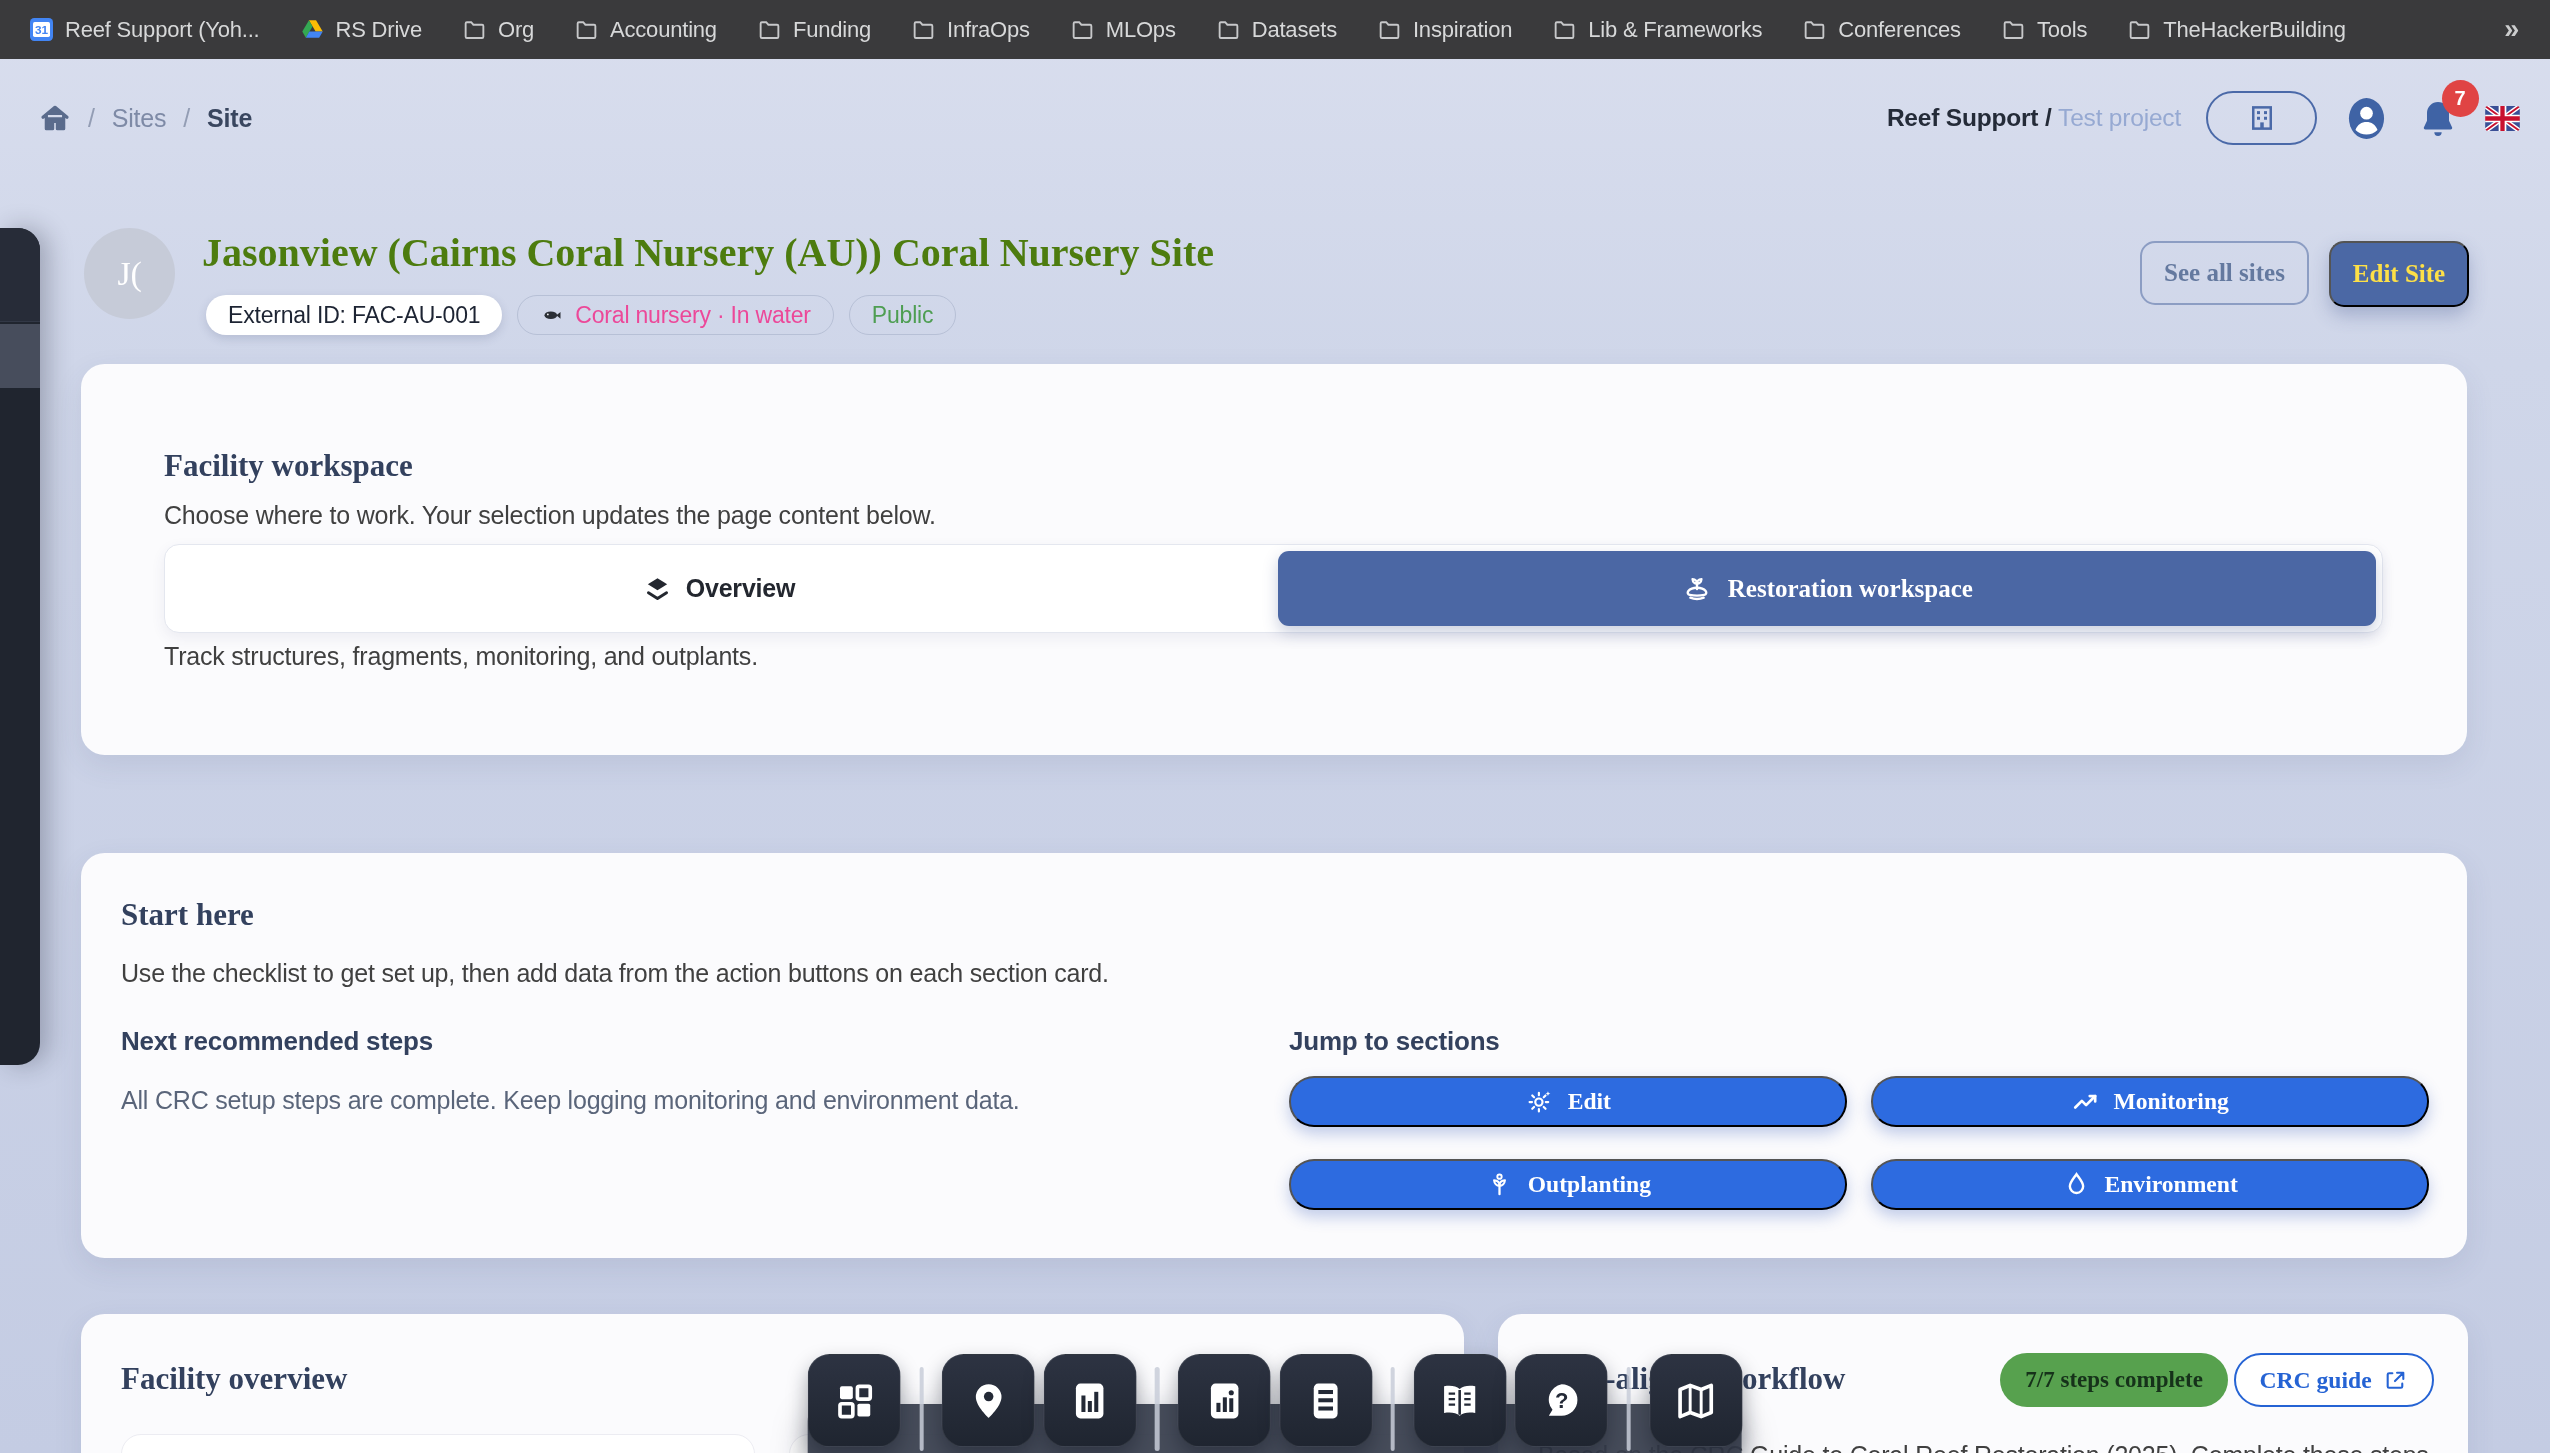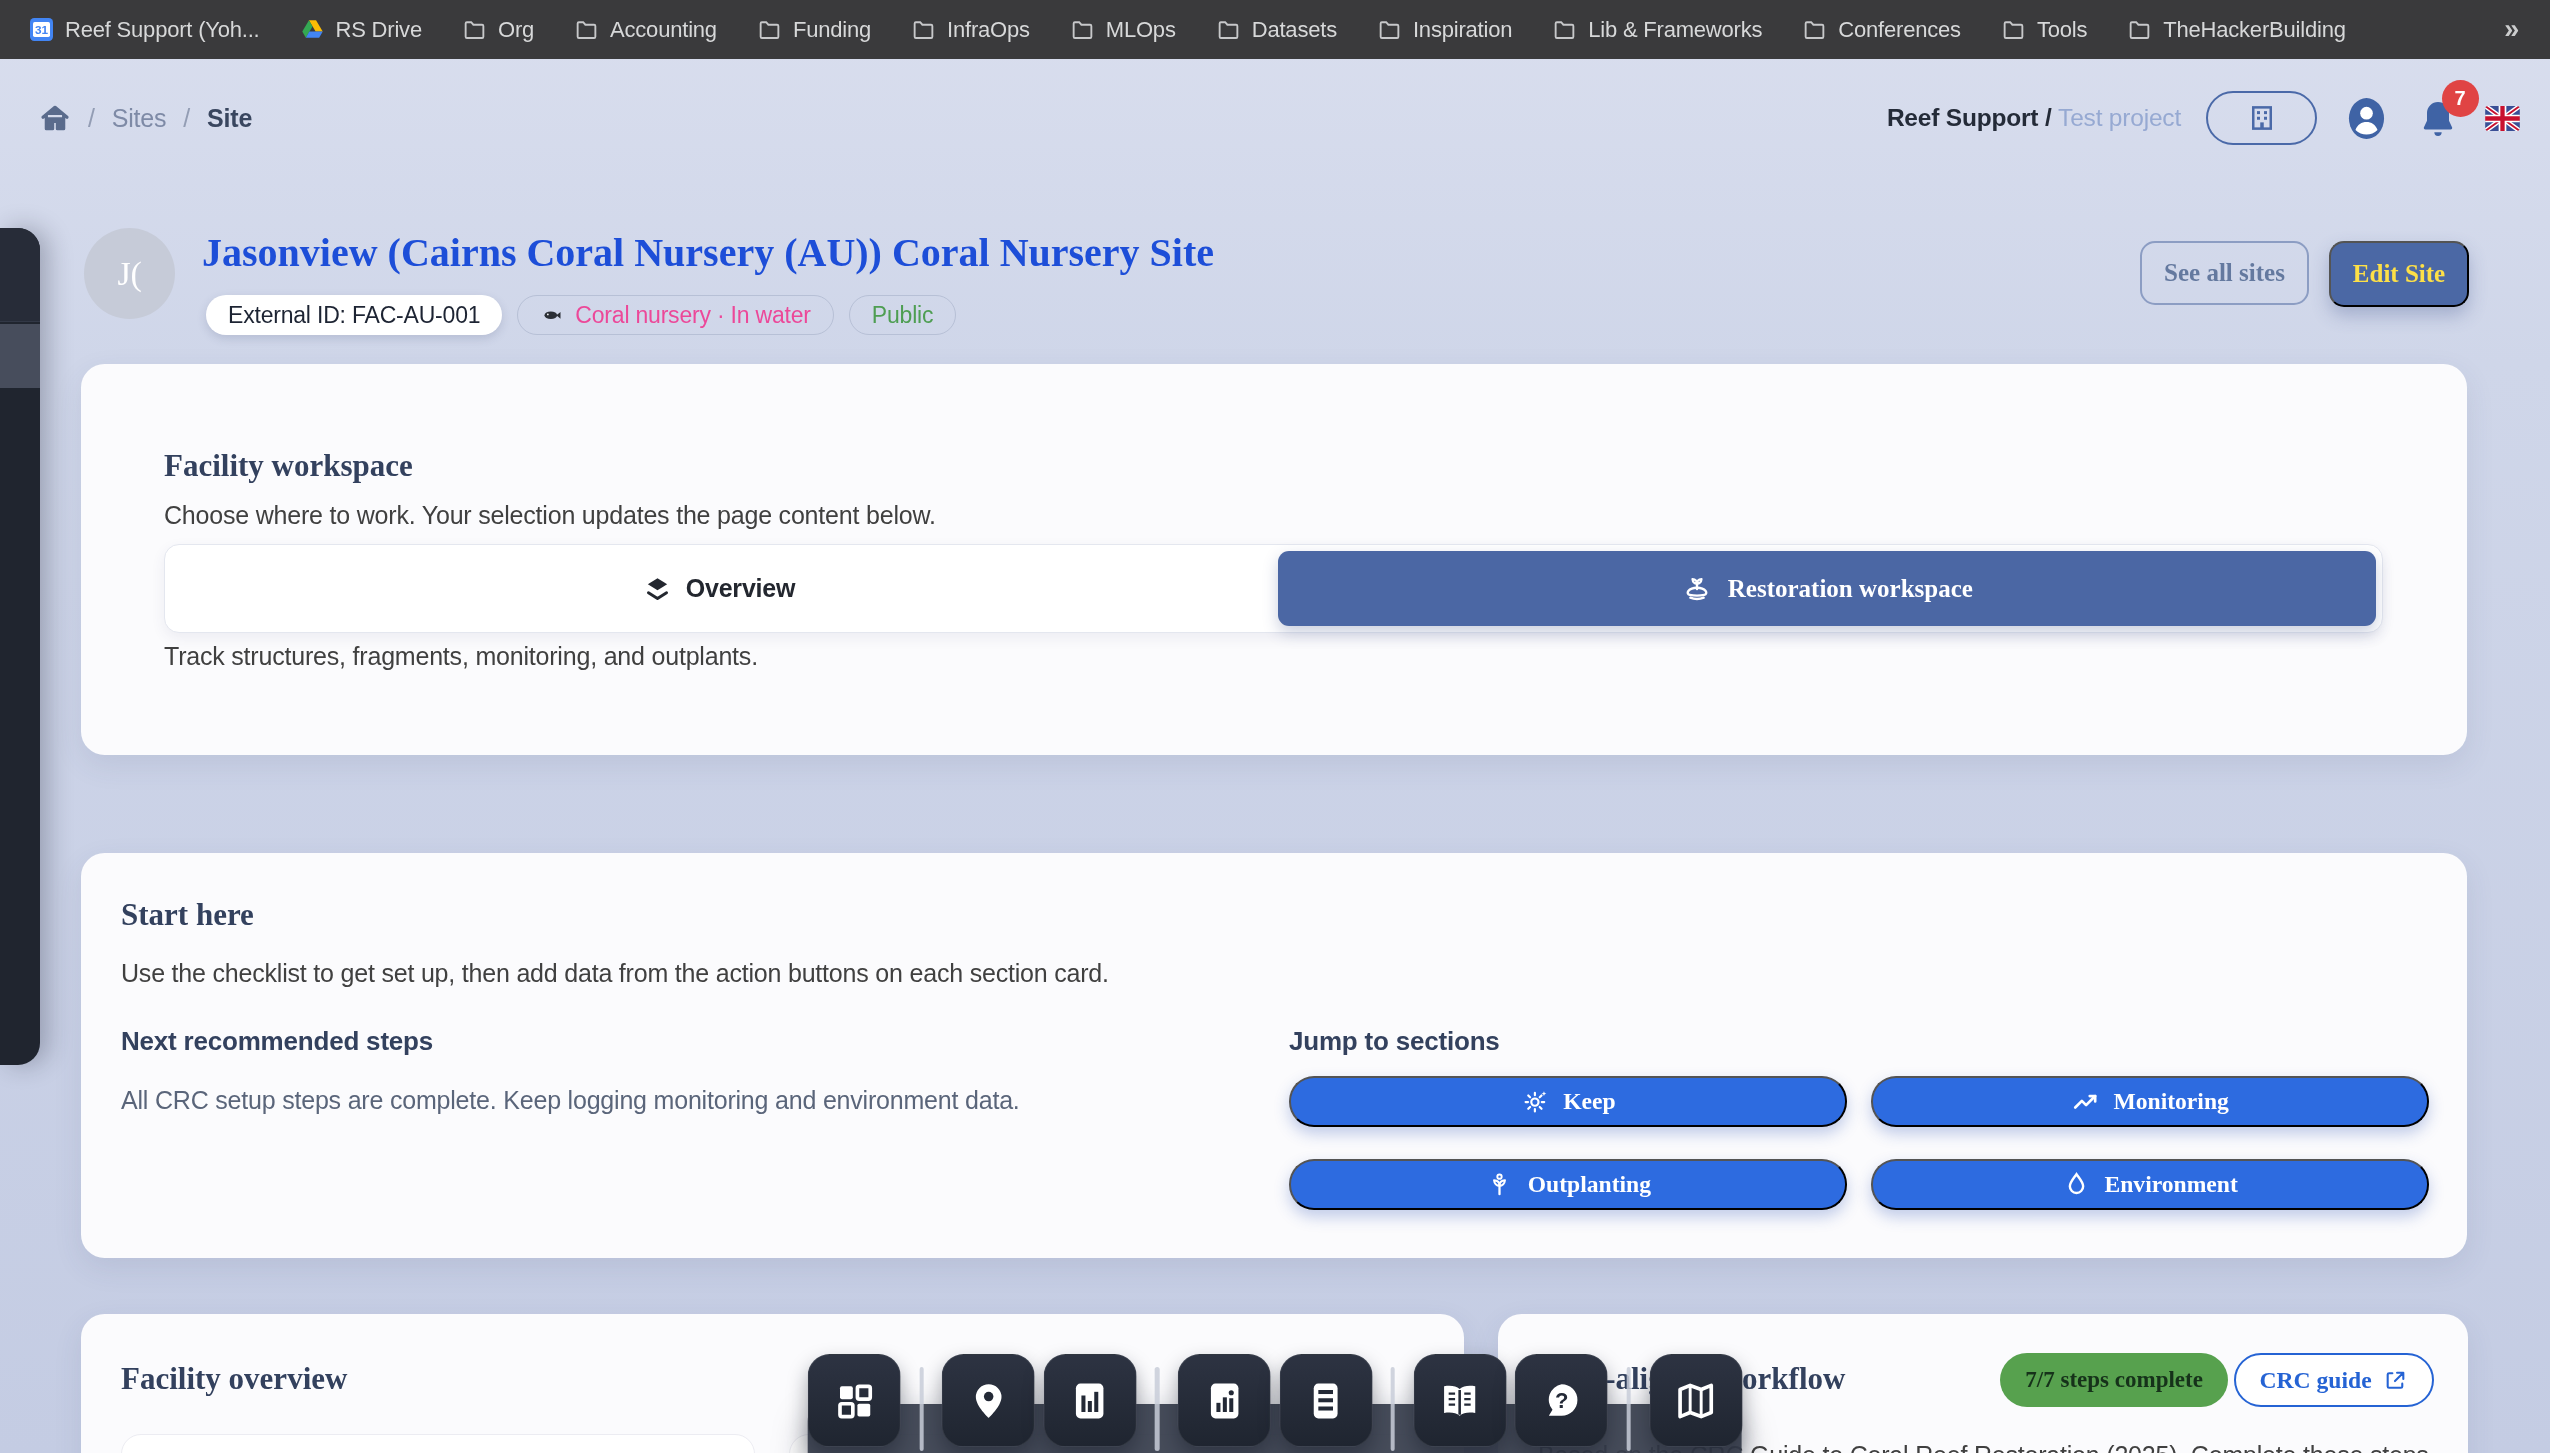--- a/index.html
+++ b/index.html
@@ -45,21 +45,21 @@
   .rail { position:absolute; left:0; top:228px; width:40px; height:837px; background:#20252f;
           border-radius:0 22px 22px 0; box-shadow:8.4px 0 25px rgba(25,30,45,.28); overflow:hidden; }
   .rail .rail-top { position:absolute; top:0; left:0; right:0; height:94px; background:#272c38; border-bottom:0.8px solid #323846; }
   .rail .rail-sel { position:absolute; top:96px; left:0; right:0; height:64px; background:#474d5c; }
 
   
   .hero-avatar { position:absolute; left:84px; top:228px; width:91px; height:91px; border-radius:50%;
                  background:#c6cbd8; color:#fff; font-family:"Liberation Serif",serif; font-size:34px;
                  display:flex; align-items:center; justify-content:center; }
   .hero-title { position:absolute; left:202px; top:229px; width:1855px;
-                font-family:"Liberation Serif",serif; font-weight:700; font-size:40px; color:#1d4ed8; letter-spacing:0; }
+                font-family:"Liberation Serif",serif; font-weight:700; font-size:40px; color:#4d7c0f; letter-spacing:0; }
   .hero-badges { position:absolute; left:206px; top:295px; display:flex; align-items:center; gap:15px; }
   .pill { height:40px; border-radius:20px; display:flex; align-items:center; gap:10px; padding:0 22px; font-size:23px; white-space:nowrap; }
   .pill-white { background:#fff; color:#1d2433; box-shadow:0 3.4px 10px rgba(60,70,110,.18); }
   .pill-outline { border:1.7px solid #b7c0d6; color:#ec4899; }
   .pill-outline .fish { color:#2b2f36; }
   .pill-public { border:1.7px solid #b7c0d6; color:#4e9e52; }
   .hero-actions { position:absolute; right:81px; top:241px; display:flex; gap:20px;padding-left:48px; }
   .btn { display:flex; align-items:center; justify-content:center; gap:11.8px; border-radius:15px;
          font-family:"Liberation Serif",serif; font-weight:700; letter-spacing:0; cursor:pointer; }
   .btn-ghost { width:169px; height:64px; border:2.5px solid #8c9dc3; color:#64799f; font-size:25px; background:transparent; }
@@ -356,21 +356,21 @@
   <div class="cs-jump-h">Jump to sections</div>
   <div class="jump-grid" id="jump-grid">
       <button class="jump-btn">
         <span class="jic">
           <svg viewBox="0 0 24 24" width="100%" height="100%" fill="none" xmlns="http://www.w3.org/2000/svg">
             <circle cx="11.5" cy="12.5" r="3" stroke="#fff" stroke-width="1.8"></circle>
             <path d="M11.5 6.8v-2M11.5 20.2v-2M5.8 12.5h-2M19.2 12.5h-2M7.5 8.5L6 7M15.5 8.5L17 7M7.5 16.5L6 18M15.5 16.5L17 18" stroke="#fff" stroke-width="1.8" stroke-linecap="round"></path>
             <path d="M19 3.5l.6 1.4 1.4.6-1.4.6L19 7.5l-.6-1.4-1.4-.6 1.4-.6z" fill="#fff"></path>
           </svg>
         </span>
-                   <span>Keep</span>
+                   <span>Edit</span>
       </button>
       <button class="jump-btn">
         <span class="jic">
           <svg viewBox="0 0 24 24" width="100%" height="100%" fill="none" xmlns="http://www.w3.org/2000/svg">
             <path d="M3.5 17l5.5-5.5 3.5 3.5 7.5-7.5" stroke="#fff" stroke-width="2.2" stroke-linecap="round" stroke-linejoin="round"></path>
             <path d="M15.5 7.5H20V12" stroke="#fff" stroke-width="2.2" stroke-linecap="round" stroke-linejoin="round"></path>
           </svg>
         </span>
                    <span>Monitoring</span>
       </button>

